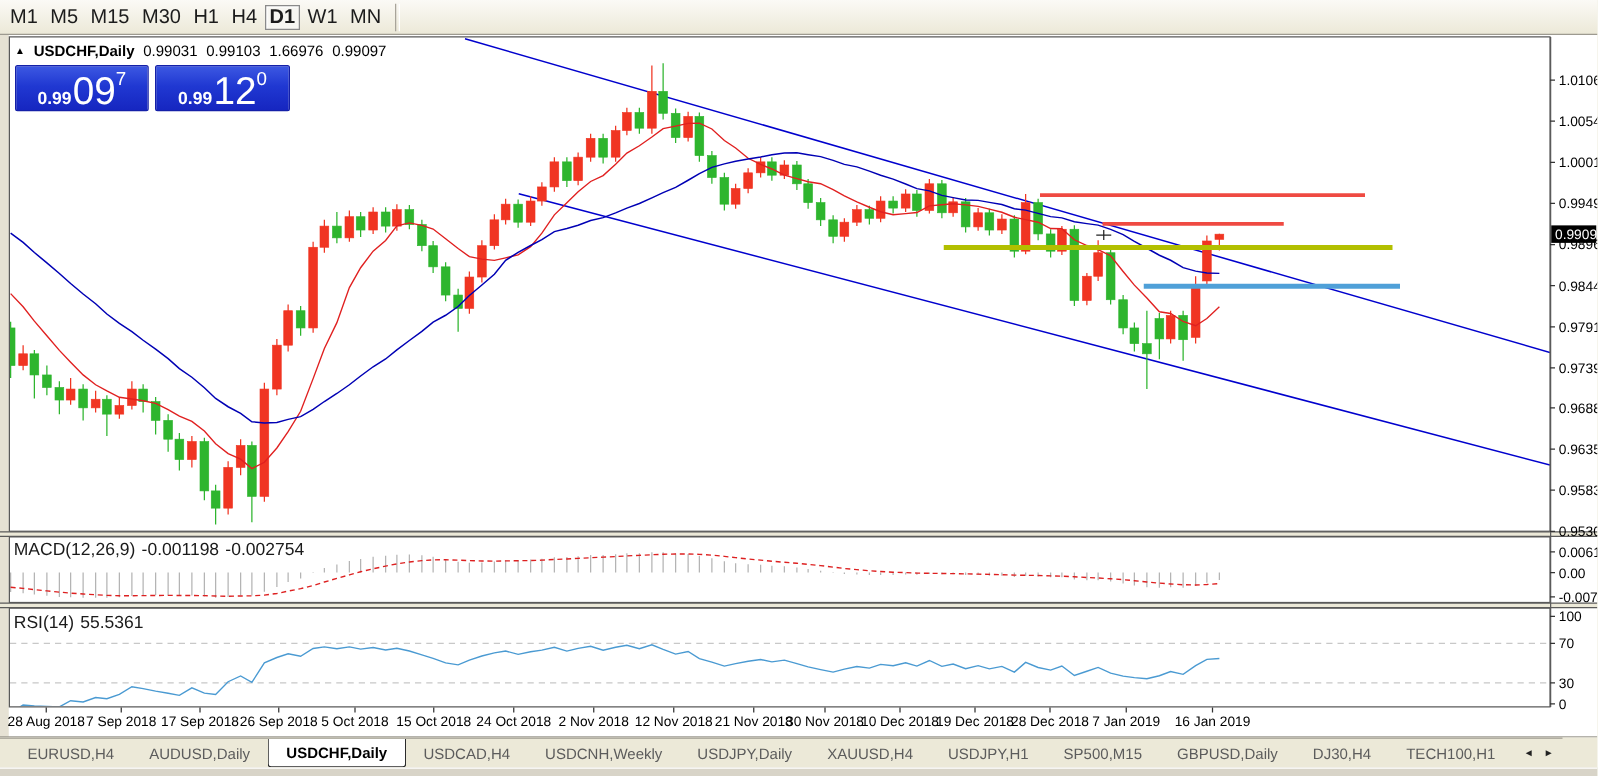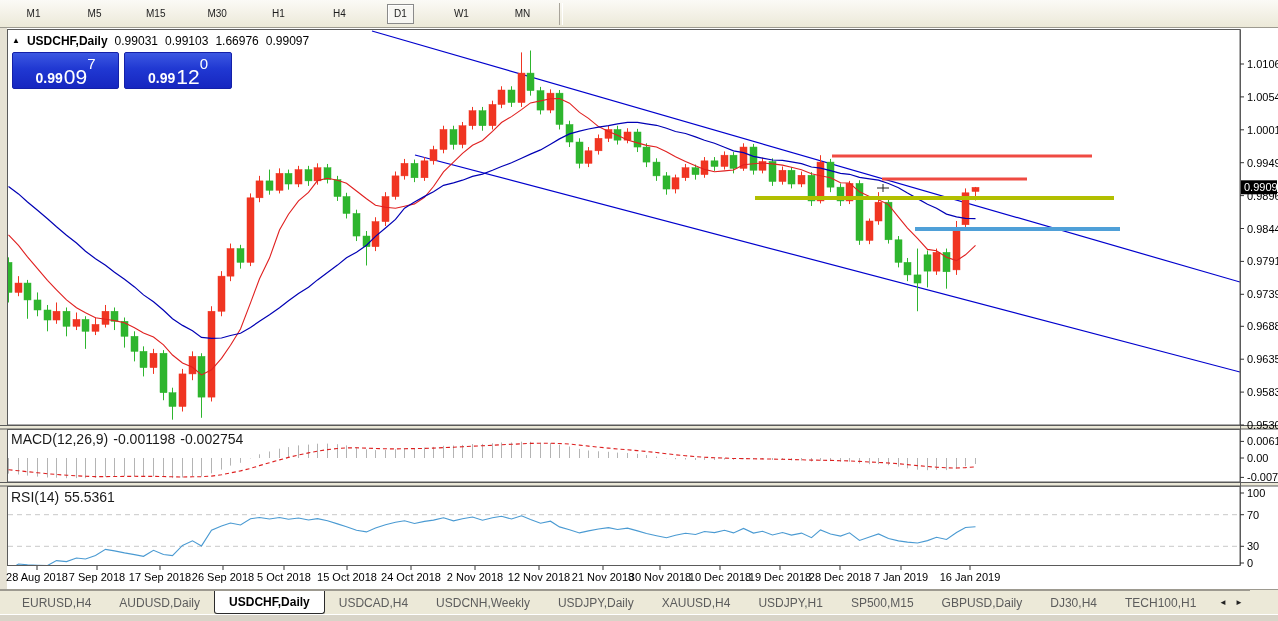--- a/index.html
+++ b/index.html
@@ -10,29 +10,30 @@
   }
   
   .toolbar{
     position:absolute;left:0;top:0;width:1278px;height:27px;
     background:linear-gradient(#fbfaf6,#ece9d8);
     border-bottom:1px solid #9d9a90;
     display:flex;align-items:center;z-index:30;
   }
   .tf-group{display:flex;align-items:center;height:27px;padding-left:3px;}
   .tf-btn{
-    min-width:27px;height:20px;margin:0 17px;padding:0 3px;
+    min-width:27px;height:20px;margin:0 1px;padding:0 3px;
     display:flex;align-items:center;justify-content:center;
-    font-size:10px;color:#1c1c1c;background:transparent;border:1px solid transparent;
+    font-size:16px;color:#1c1c1c;background:transparent;border:1px solid transparent;
     cursor:default;user-select:none;
   }
   .tf-btn.active{
     background:#f7f6f2;
     border:1px solid #8a8a8a;
     box-shadow:inset 1px 1px 0 #ffffff;
+    font-weight:bold;
   }
   .toolbar-sep{width:2px;height:22px;margin-left:6px;
     border-left:1px solid #a8a49a;border-right:1px solid #ffffff;}
   
   .chart-window{position:absolute;left:0;top:27px;width:1278px;height:563px;z-index:1;}
   #chart-svg{position:absolute;left:0;top:0;}
   .chart-title{
     position:absolute;left:12px;top:7px;z-index:10;
     font-size:12px;color:#000;display:flex;gap:7px;align-items:center;white-space:nowrap;
   }
@@ -60,21 +61,21 @@
     text-align:right;padding:0 6px 0 0;outline:none;
   }
   .tp-row2{display:flex;margin-top:3px;}
   .price-box{
     height:37px;border:1px solid #1420a8;border-radius:2px;cursor:pointer;
     background:linear-gradient(180deg,#3c58e2,#2038d2 45%,#1626c0);
     color:#fff;display:flex;align-items:flex-end;justify-content:center;
     padding-bottom:3px;box-sizing:border-box;
   }
   .price-box .pfx{font-size:14px;font-weight:700;margin-right:1px;line-height:1;margin-top:24px;}
-  .price-box .big{font-size:21px;font-weight:400;line-height:0.82;}
+  .price-box .big{font-size:31px;font-weight:400;line-height:0.82;}
   .price-box .sup{font-size:15px;font-weight:400;line-height:1;position:relative;top:-14px;}
   .sell-price{width:107px;margin-right:5px;}
   .buy-price{width:108px;}
   
   .panel-label{position:absolute;left:11px;z-index:10;font-size:14px;color:#1a1a1a;white-space:nowrap;}
   .panel-label span{margin-right:5px;}
   .macd-label{top:404px;}
   .rsi-label{top:462px;}
   
   .tabbar{

